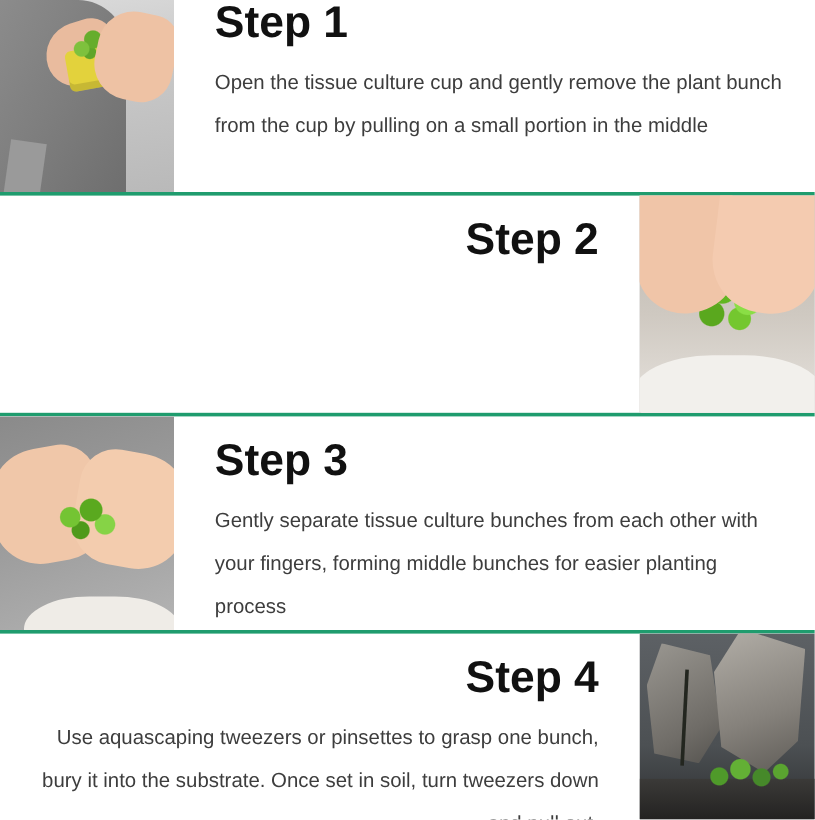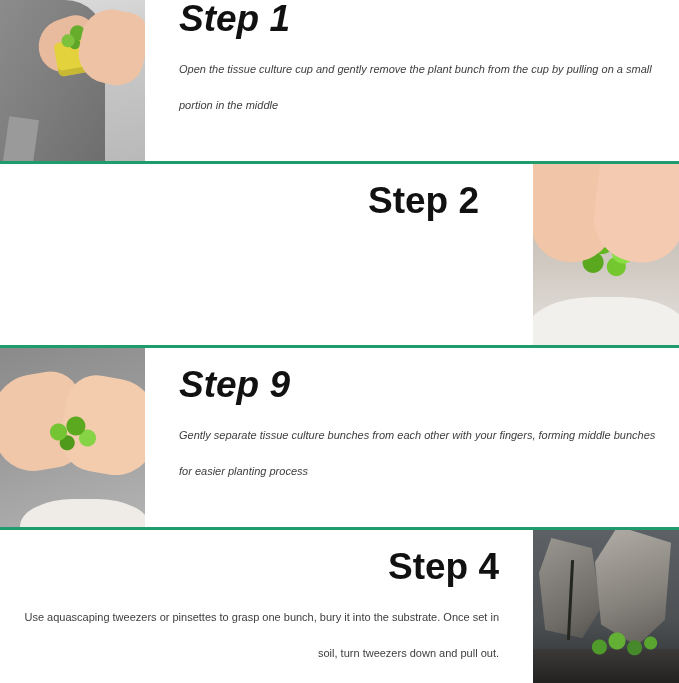--- a/index.html
+++ b/index.html
@@ -20,21 +20,21 @@
     position: relative;
     display: flex;
     flex-direction: column;
   }
   .step {
     position: relative;
     display: flex;
     box-sizing: border-box;
   }
   .step-1 { height: 163px; }
-  .step-2 { height: 184px; gap: 20px; }
+  .step-2 { height: 184px; }
   .step-3 { height: 181px; }
   .step-4 { height: 155px; }
 
   .divider {
     height: 3px;
     background: #1f9c6e;
     width: 100%;
     flex: 0 0 auto;
   }
 
@@ -48,39 +48,39 @@
   .photo.right { width: 146px; }
 
   .text-col {
     flex: 1 1 auto;
     padding: 0 14px;
     box-sizing: border-box;
     display: flex;
     flex-direction: column;
     justify-content: flex-start;
   }
-  .text-col.align-left { text-align: left; padding-left: 34px; padding-right: 20px; font-style: italic;}
+  .text-col.align-left { text-align: left; padding-left: 34px; padding-right: 20px;}
   .text-col.align-right { text-align: right; padding-right: 34px; padding-left: 20px;}
 
   .heading {
     font-size: 37px;
     font-weight: bold;
     color: #111111;
     letter-spacing: 0px;
     line-height: 1.05;
     margin: 0;
     padding-top: 0px;
   }
   .step-1 .heading { padding-top: 0px; }
   .step-2 .heading { padding-top: 18px; }
   .step-3 .heading { padding-top: 18px; }
   .step-4 .heading { padding-top: 18px; }
 
   .body-text {
-    font-size: 11px;
+    font-size: 17px;
     line-height: 36px;
     color: #3d3d3d;
     margin: 0;
     padding-top: 12px;
     font-weight: 400;
   }
 
   
   .ph-bg { position: absolute; inset: 0; }
 
@@ -233,21 +233,21 @@
 
   <section class="step step-3">
     <div class="photo left">
       <div class="ph-bg p3-bg"></div>
       <div class="p3-bowl"></div>
       <div class="p3-hand-l"></div>
       <div class="p3-hand-r"></div>
       <div class="p3-plant"></div>
     </div>
     <div class="text-col align-left">
-      <h2 class="heading">Step 9</h2>
+      <h2 class="heading">Step 3</h2>
       <p class="body-text">Gently separate tissue culture bunches from each other with your fingers, forming middle bunches for easier planting process</p>
     </div>
   </section>
 
   <div class="divider" style="background: rgb(31, 156, 110);"></div>
 
   <section class="step step-4">
     <div class="text-col align-right">
       <h2 class="heading">Step 4</h2>
       <p class="body-text">Use aquascaping tweezers or pinsettes to grasp one bunch, bury it into the substrate. Once set in soil, turn tweezers down and pull out.</p>

